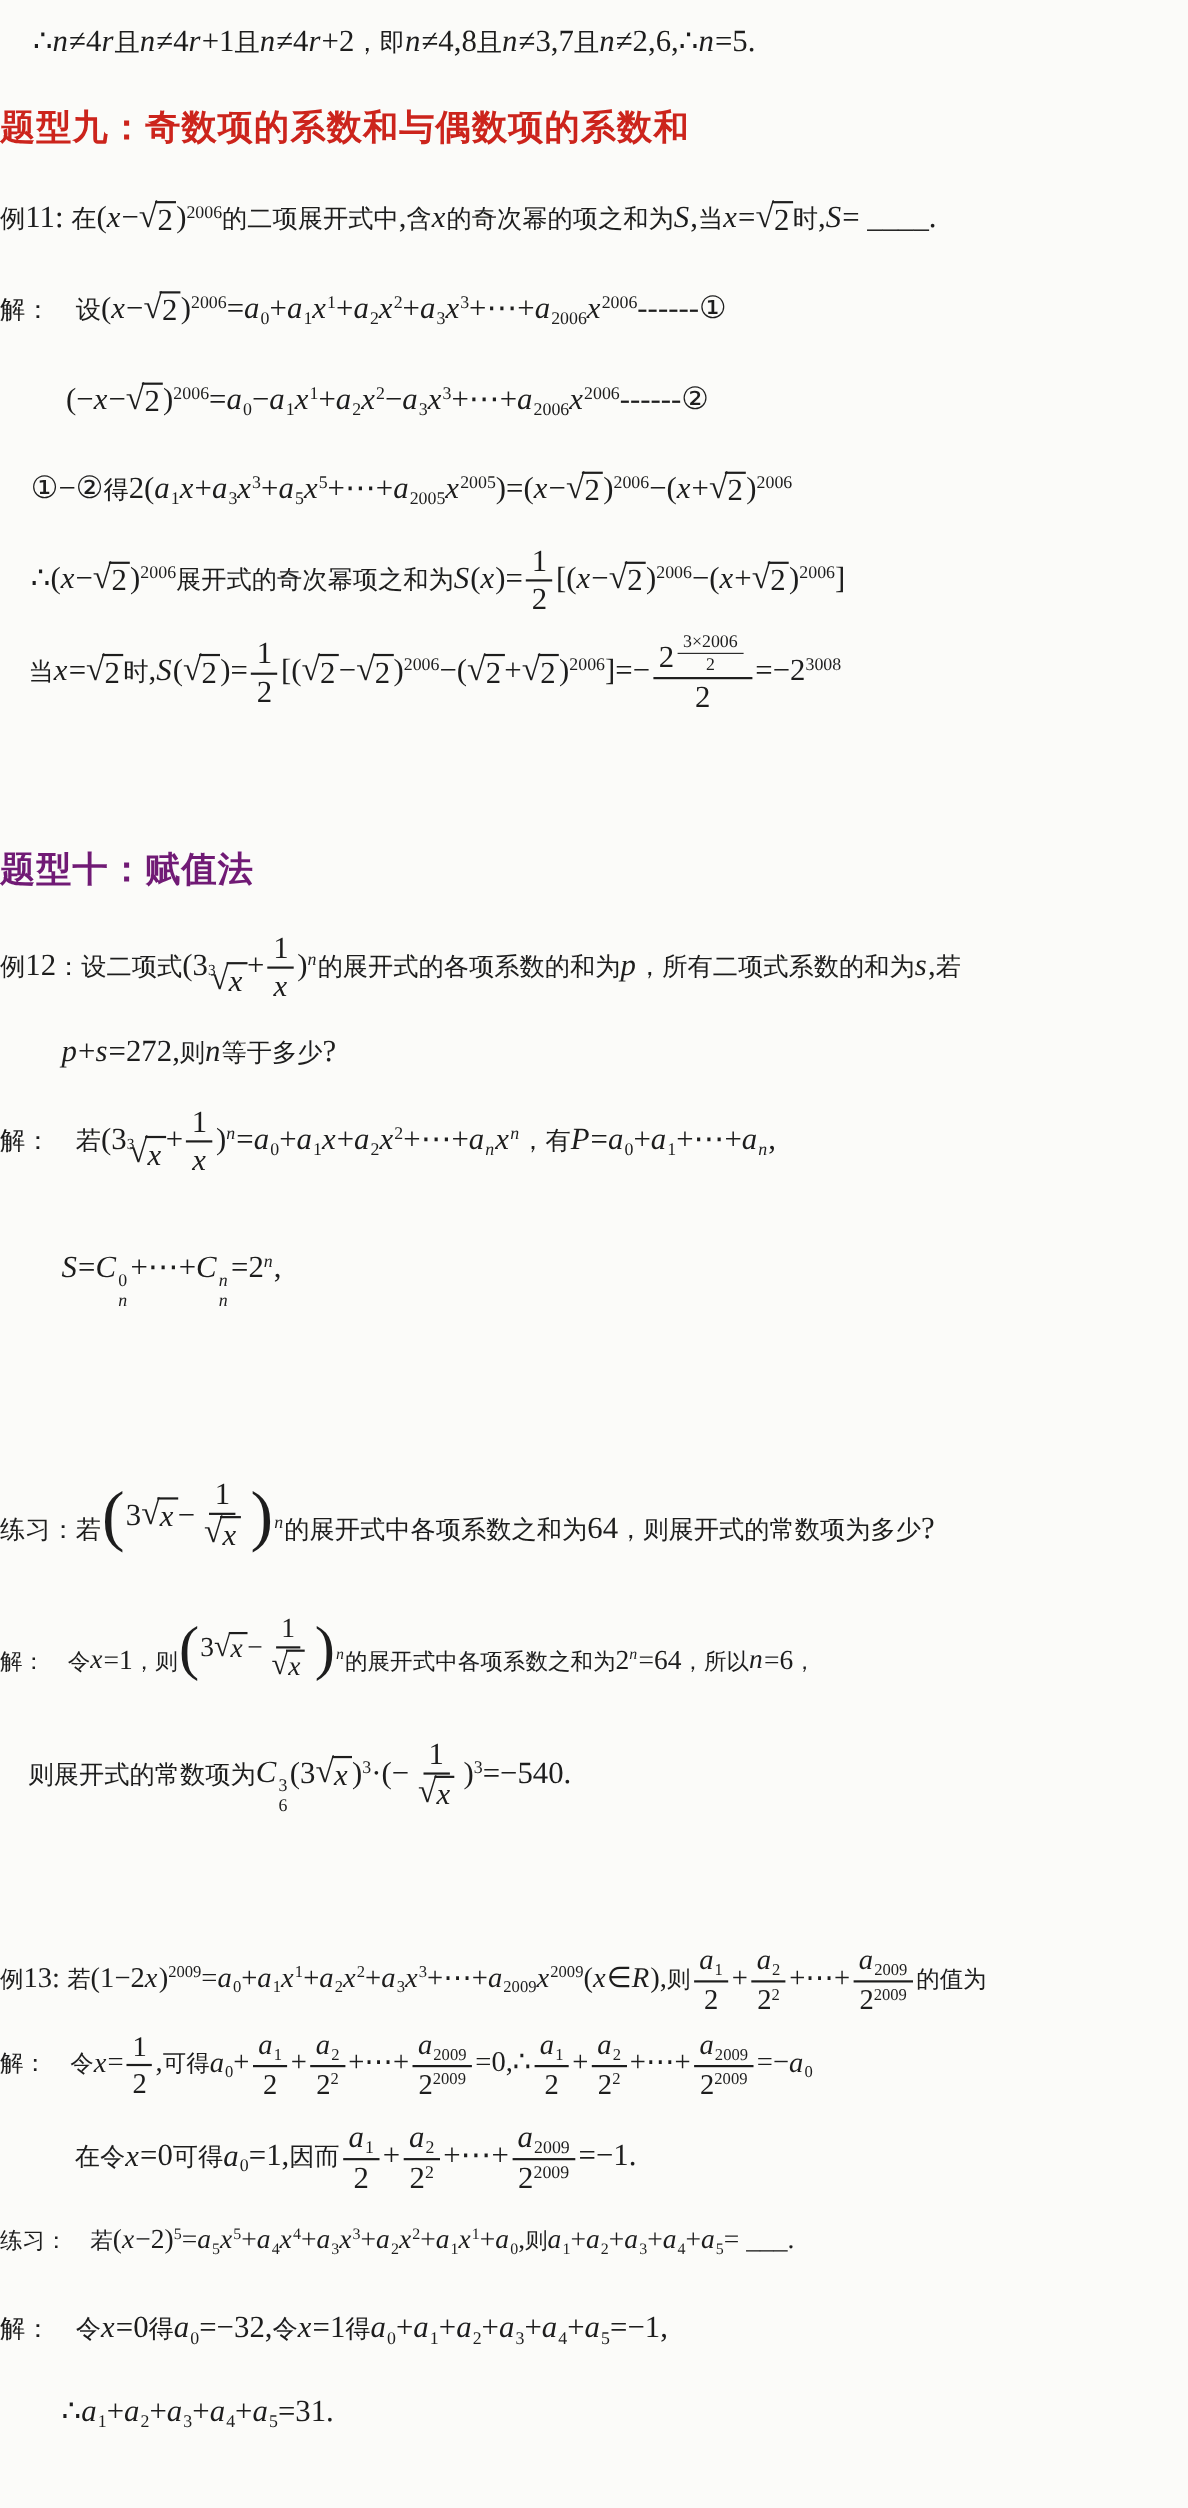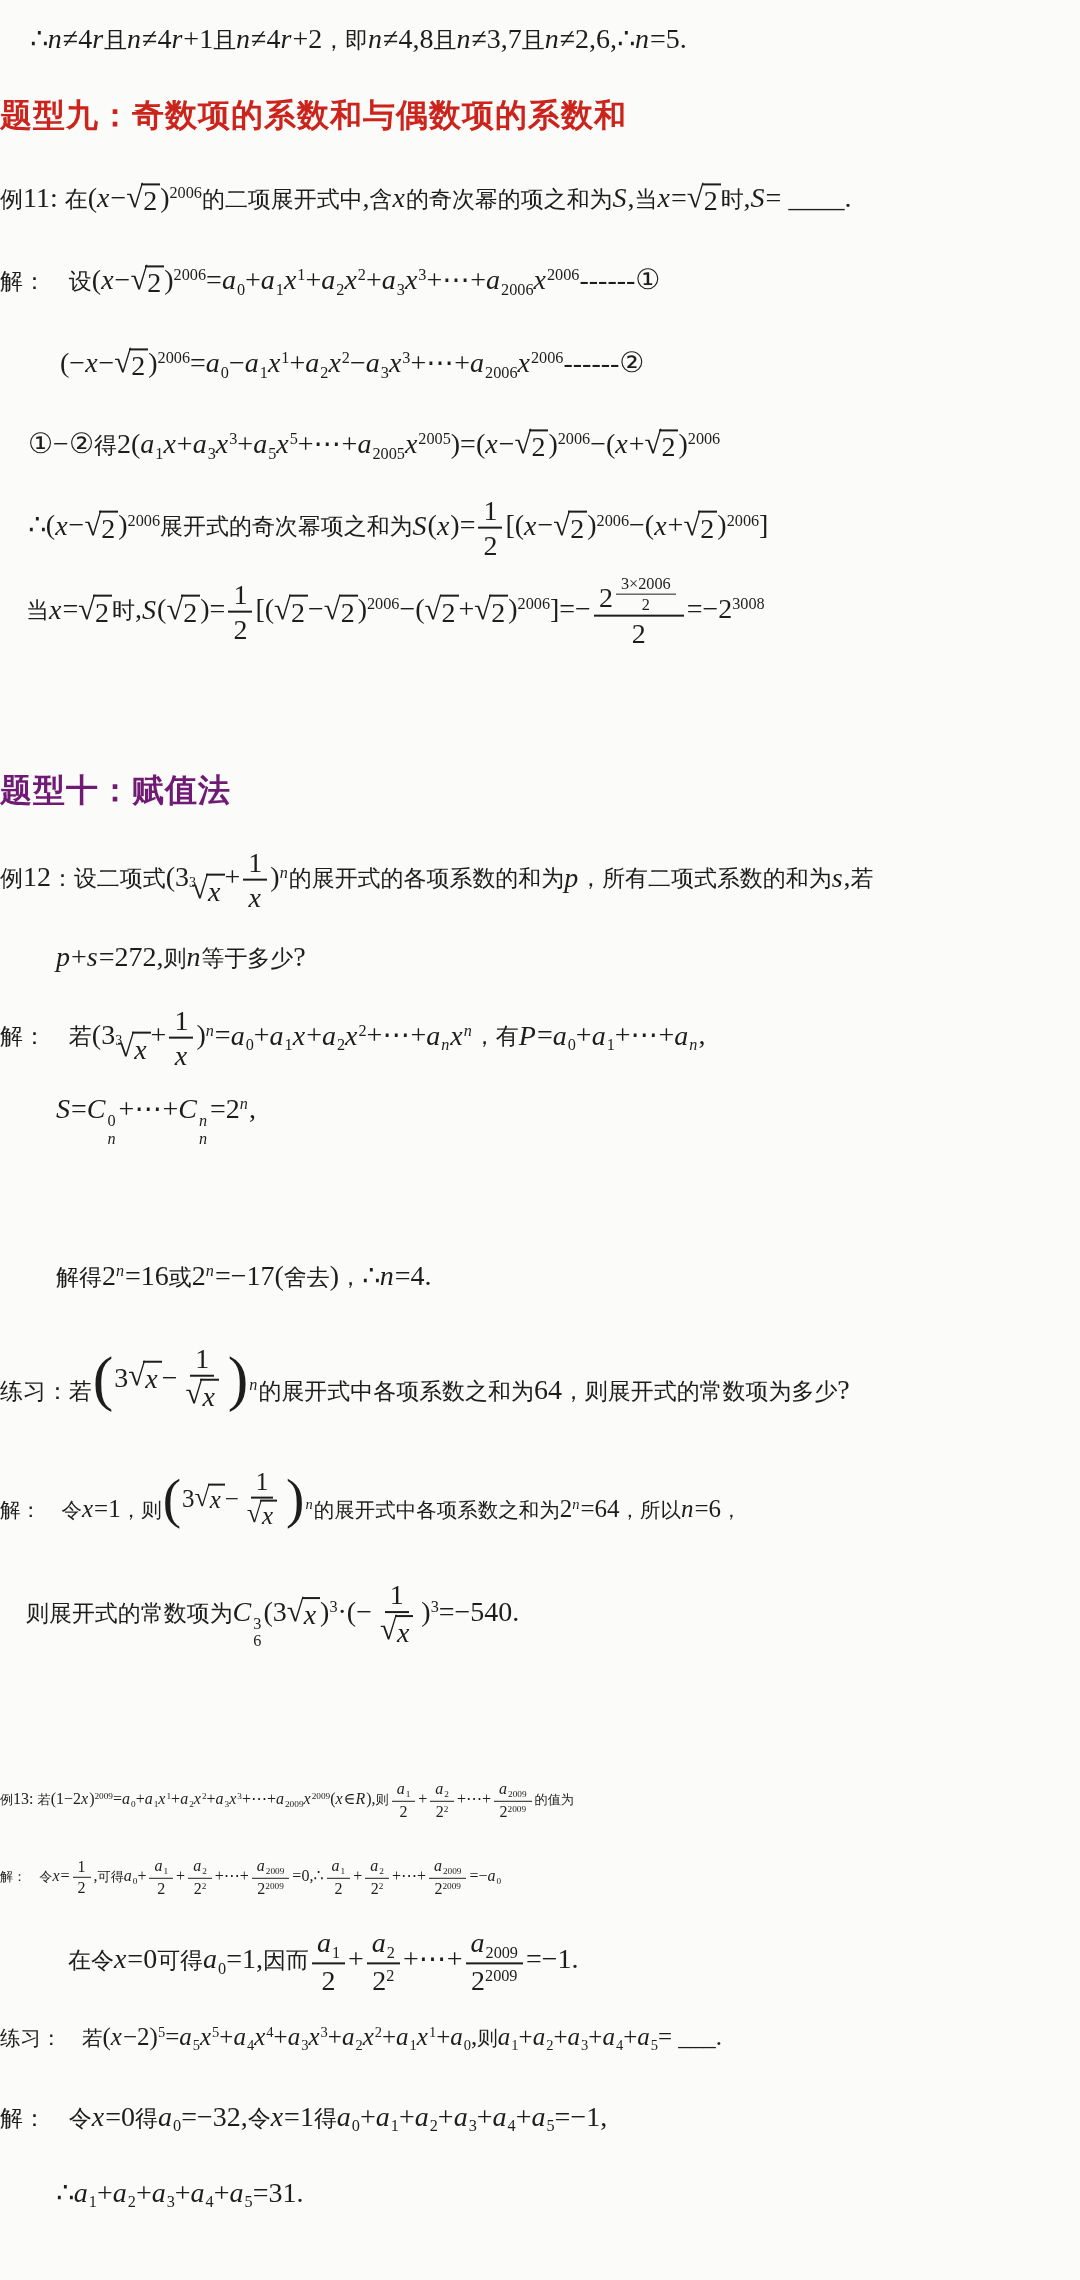--- a/index.html
+++ b/index.html
@@ -11,21 +11,21 @@
     font-family:"Liberation Serif","DejaVu Serif","DejaVu Sans",serif;
   }
   .line {
     position:absolute;
     transform:translateY(-50%);
     white-space:nowrap;
     line-height:1.3;
     font-size:28px;
   }
   .line.m { font-size:25px; }
-  .line.s { font-size:16px; }
+  .line.s { font-size:26px;font-family:Liberation Serif, serif; }
   .line.heading {
     font-family:Liberation Serif, serif;
     font-weight:700;
     font-size:32px;
     letter-spacing:1px;
   }
   i { font-style:italic; padding-right:1px; }
   .cjk { font-size:0.82em; }
   sub.sb { font-size:0.58em; vertical-align:-0.35em; line-height:1; }
   sup.sp { font-size:0.58em; vertical-align:0.55em; line-height:1; }
@@ -126,28 +126,27 @@
       </span>)<sup class="sp"><i>n</i></sup><span class="cjk">的展开式的各项系数的和为</span><i>p</i><span class="cjk">，所有二项式系数的和为</span><i>s</i>,<span class="cjk">若</span></div>
     <div class="line" style="left: 56px; top: 957px;"><i>p</i>+<i>s</i>=272,<span class="cjk">则</span><i>n</i><span class="cjk">等于多少</span>?</div>
     <div class="line" style="left: 0px; top: 1038px;"><span class="cjk">解：　若</span>(3<span class="sqrt">
         <span class="rix">3</span>
         <span class="rad">√</span>
         <span class="vin"><i>x</i></span>
       </span>+<span class="frac">
         <span class="fn">1</span>
         <span class="fd"><i>x</i></span>
       </span>)<sup class="sp"><i>n</i></sup>=<i>a</i><sub class="sb">0</sub>+<i>a</i><sub class="sb">1</sub><i>x</i>+<i>a</i><sub class="sb">2</sub><i>x</i><sup class="sp">2</sup>+⋯+<i>a</i><sub class="sb"><i>n</i></sub><i>x</i><sup class="sp"><i>n</i></sup><span class="cjk">，有</span><i>P</i>=<i>a</i><sub class="sb">0</sub>+<i>a</i><sub class="sb">1</sub>+⋯+<i>a</i><sub class="sb"><i>n</i></sub>,</div>
-    <div class="line" style="left: 56px; top: 1120px;"><i>S</i>=<i>C</i><span class="ss">
+    <div class="line" style="left: 56px; top: 1163px;"><i>S</i>=<i>C</i><span class="ss">
         <span>0</span>
         <span><i>n</i></span>
       </span>+⋯+<i>C</i><span class="ss">
         <span><i>n</i></span>
         <span><i>n</i></span>
       </span>=2<sup class="sp"><i>n</i></sup>,</div>
-    <div class="line" style="left: 56px; top: 1276px;"><span class="cjk">解得</span>2<sup class="sp"><i>n</i></sup>=16<span class="cjk">或</span>2<sup class="sp"><i>n</i></sup>=−17(<span class="cjk">舍去</span>)<span class="cjk">，</span>∴<i>n</i>=4.</div>
     <div class="line" style="left: 0px; top: 1378px;"><span class="cjk">练习：若</span><span class="bgrp"><span class="bp">(</span>3<span class="sqrt">
           <span class="rad">√</span>
           <span class="vin"><i>x</i></span>
         </span>−<span class="frac">
           <span class="fn">1</span>
           <span class="fd"><span class="sqrt">
               <span class="rad">√</span>
               <span class="vin"><i>x</i></span>
             </span></span>
         </span><span class="bp">)</span></span><sup class="sp"><i>n</i></sup><span class="cjk">的展开式中各项系数之和为</span>64<span class="cjk">，则展开式的常数项为多少</span>?</div>

